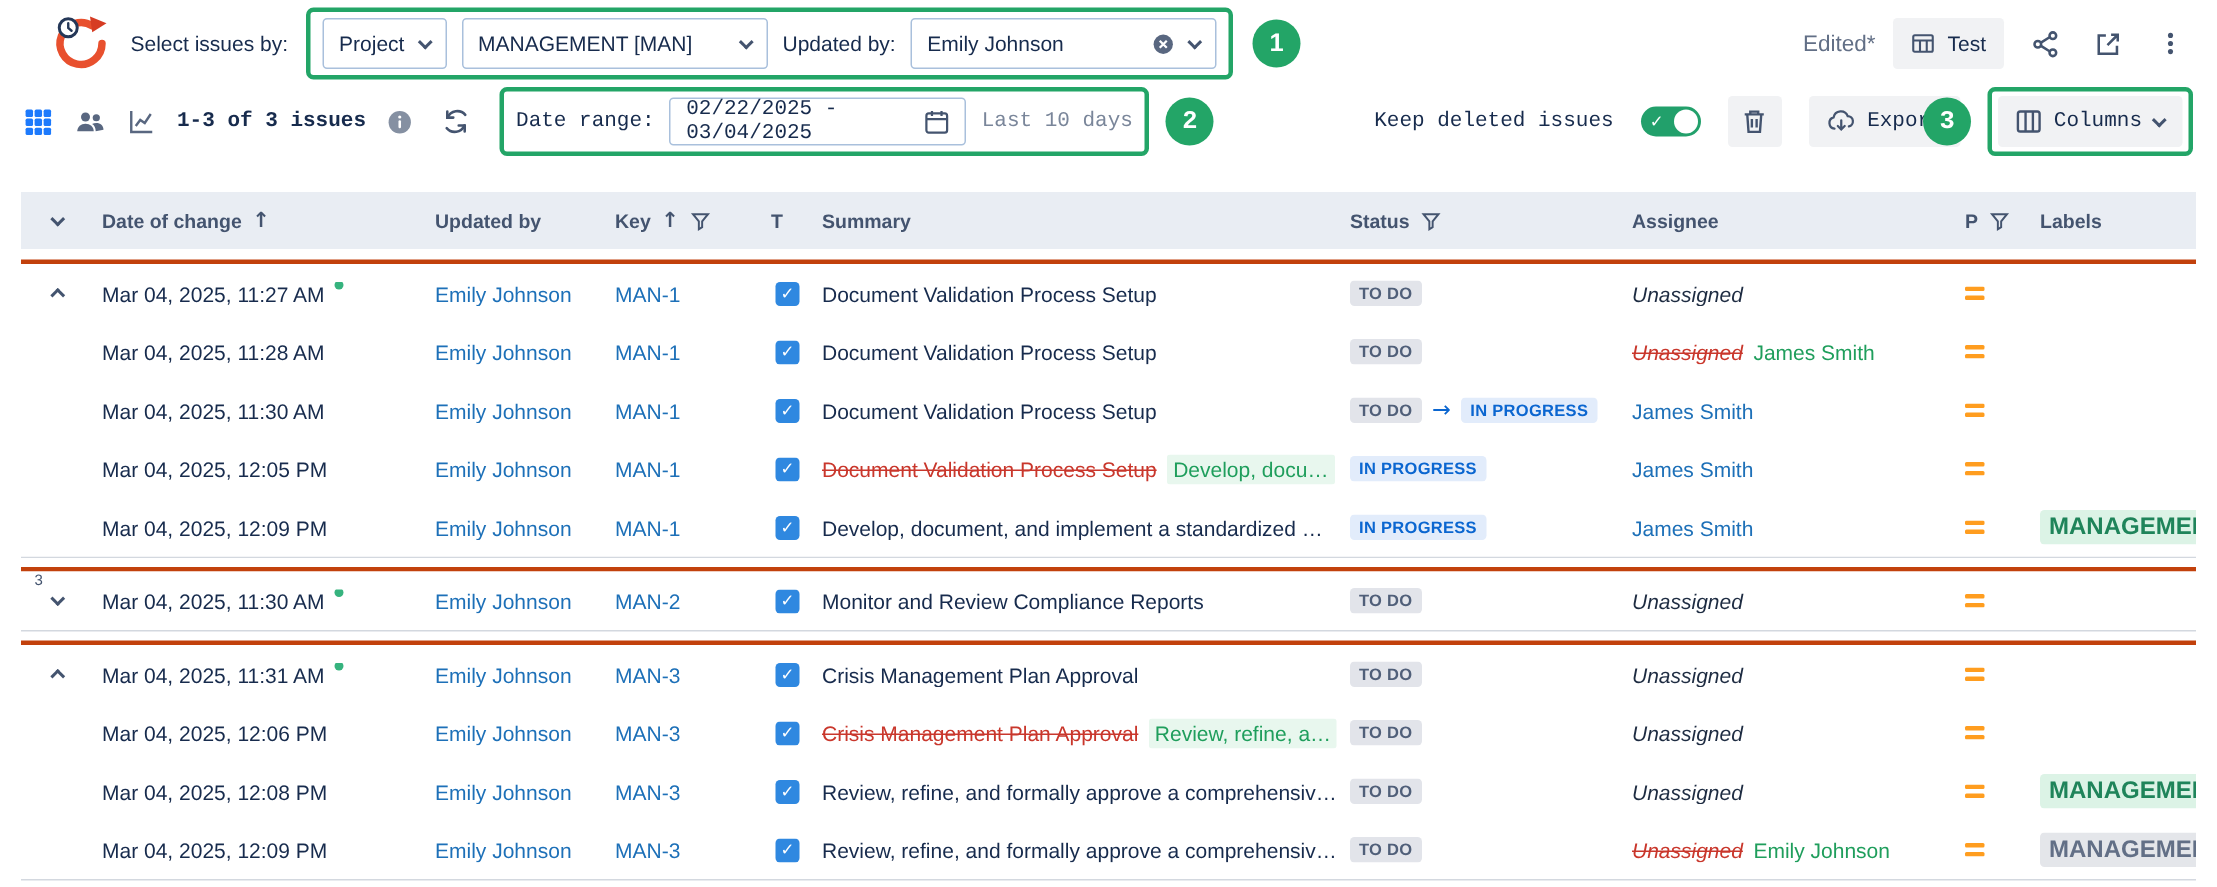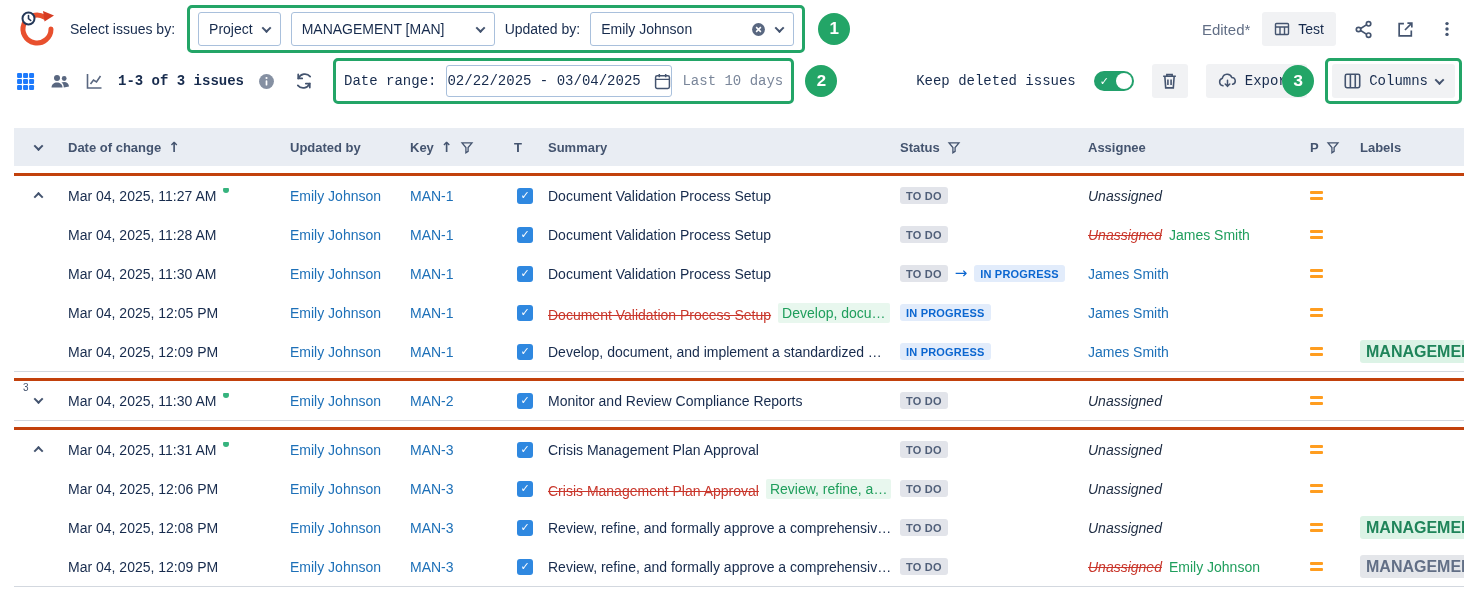--- a/index.html
+++ b/index.html
@@ -5,21 +5,21 @@
   * { box-sizing: border-box; margin: 0; padding: 0; }
   html,body { background:#fff; }
   body {
     width: 1478px; height: 591px; overflow: hidden;
     font-family: "Liberation Sans", sans-serif;
     color: #172b4d; font-size: 14px;
   }
   .page { position: relative; width: 1478px; height: 591px; background:#fff; }
 
   
-  .topbar { display:flex; align-items:center; height:58px; padding:12px 16px; gap:12px; }
+  .topbar { display:flex; align-items:center; height:58px; padding:12px 16px; gap:12px;margin-left:17px; }
   .logo { width:42px; height:42px; flex:0 0 auto; }
   .lbl { color:#172b4d; white-space:nowrap; }
   .spacer { flex:1; }
 
   .select {
     display:flex; align-items:center; gap:10px; height:34px; padding:0 10px;
     border:1px solid #a9c0dc; border-radius:3px; background:#fff; cursor:pointer;
     white-space:nowrap;
   }
   .select.w218 { width:204px; }
@@ -52,21 +52,21 @@
   .b2 { right:-46px; top:50%; transform:translateY(-50%); }
   .b3 { left:-46px;  top:50%; transform:translateY(-50%); }
 
   
   .toolbar { display:flex; align-items:center; height:46px; padding:0 16px; gap:14px;font-family:Liberation Mono, monospace; }
   .view-icons { display:flex; align-items:center; gap:15px; }
   .count { font-weight:bold; color:#172b4d; white-space:nowrap; }
   .preset { color:#7a869a; white-space:nowrap; }
   .date-input {
     display:flex; align-items:center; justify-content:space-between; gap:10px;
-    width:226px; height:32px; padding:0 0; border:1px solid #a9c0dc; border-radius:3px; cursor:text;
+    width:198px; height:32px; padding:0 10px; border:1px solid #a9c0dc; border-radius:3px; cursor:text;
   }
   .tb-right { margin-left:auto; display:flex; align-items:center; gap:18px; }
   .toggle { position:relative; width:40px; height:20px; border-radius:10px; background: var(--toggle-green, #22a06b); cursor:pointer; flex:0 0 auto; }
   .toggle::after { content:""; position:absolute; right:2px; top:2px; width:16px; height:16px; border-radius:50%; background:#fff; }
   .toggle::before { content:"\2713"; position:absolute; left:6px; top:50%; transform:translateY(-50%); color:#fff; font-size:11px; font-family:"DejaVu Sans", sans-serif; }
 
   
   .table { margin:24px 14px 0; --cols: 48px 222px 120px 102px 36px 352px 188px 222px 50px 1fr; }
   .thead {
     display:grid; grid-template-columns: var(--cols); height:38px; align-items:center;
@@ -76,21 +76,21 @@
   .c-chev { justify-content:center; padding-left:0; overflow:visible; }
   .c-type { padding-left:2px; justify-content:center; }
   .thead .c-type { justify-content:flex-start; padding-left:8px; }
   .sort-arrow { font-family:"DejaVu Sans", sans-serif; font-size:14px; color:#44546f; cursor:pointer; line-height:1; }
 
   .trow { display:grid; grid-template-columns: var(--cols); height:39px; align-items:center; background:#fff; }
   .group { border-top:3px solid #c2410c; border-bottom:1px solid #d3d8df; margin-top:6px; }
   .group:first-child { margin-top:7px; }
 
   .link { color: var(--link-blue, #1d70b8); text-decoration:none; cursor:pointer; white-space:nowrap; }
-  .c-sum { white-space:nowrap;align-items:flex-end; }
+  .c-sum { white-space:nowrap; }
   .sum-text { overflow:hidden; text-overflow:ellipsis; white-space:nowrap; }
 
   .chev-btn { position:relative; display:inline-flex; align-items:center; justify-content:center; width:24px; height:24px; cursor:pointer; }
   .grp-count { position:absolute; top:-7px; left:-3px; font-size:10px; color:#44546f; }
 
   .new-dot { width:6px; height:6px; border-radius:50%; background:#36b37e; flex:0 0 auto; transform:translateY(-6px); }
 
   .task-icon { position:relative; width:16px; height:16px; background:#2f88e0; border-radius:3px; display:inline-block; flex:0 0 auto; }
   .task-icon::after { content:"\2713"; position:absolute; inset:0; display:flex; align-items:center; justify-content:center; color:#fff; font-size:11px; font-weight:bold; font-family:"DejaVu Sans", sans-serif; }
 

